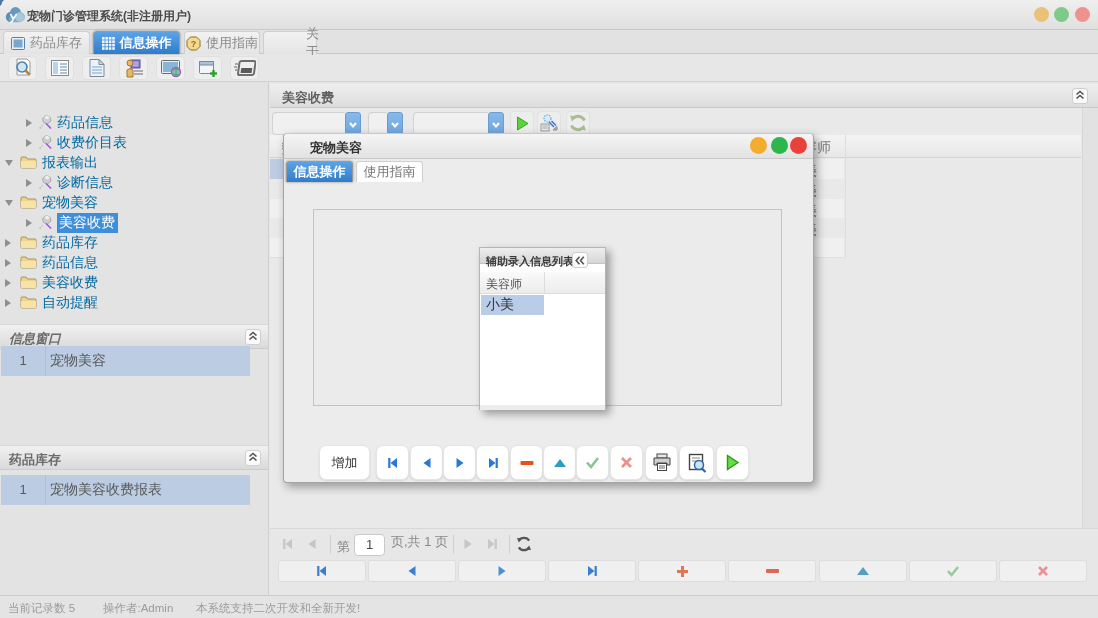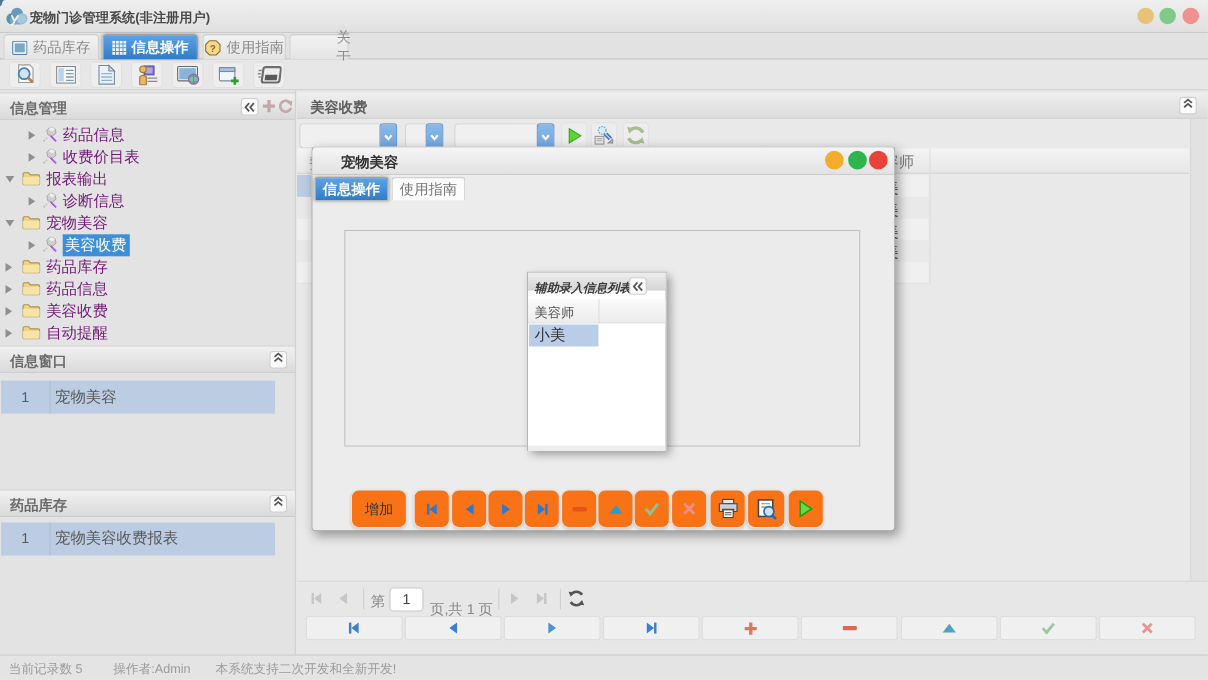--- a/index.html
+++ b/index.html
@@ -19,21 +19,21 @@
 
 
 #toolbar { left:0; top:55px; width:1098px; height:27px; background:#e7e7e7; border-bottom:1px solid #d2d2d2; }
 .tbtn { position:absolute; top:1px; width:29px; height:24px; border-radius:4px; background:#eeeeee; border:1px solid #e0e0e0; display:flex; align-items:center; justify-content:center; }
 
 
 #leftpanel { left:0; top:82px; width:269px; height:513px; background:#e3e3e3; border-right:1px solid #cfcfcf; }
 .phead { position:absolute; left:0; width:268px; height:25px; background:linear-gradient(#f1f1f1,#dadada); border-top:1px solid #d8d8d8; border-bottom:1px solid #cccccc; }
 .phead .ptitle { position:absolute; left:9px; top:5px; font-size:13px; font-weight:bold; color:#6b6b6b; }
 .sqbtn { position:absolute; width:16px; height:16px; background:#fbfbfb; border:1px solid #cfcfcf; border-radius:3px; color:#555; font-size:11px; font-weight:bold; text-align:center; line-height:14px; }
-.trow { position:absolute; height:20px; font-size:14px; color:#701a75; display:flex; align-items:center; }
+.trow { position:absolute; height:20px; font-size:14px; color:#0369a1; display:flex; align-items:center; }
 .arrow-r { width:0; height:0; border-left:6px solid #8f8f8f; border-top:4px solid transparent; border-bottom:4px solid transparent; }
 .arrow-d { width:0; height:0; border-top:6px solid #8f8f8f; border-left:4px solid transparent; border-right:4px solid transparent; }
 .lrow { position:absolute; left:1px; width:249px; height:30px; background:#bccde3; font-size:14px; color:#5a5a5a; }
 .lrow .num { position:absolute; left:0; top:0; width:45px; height:30px; line-height:30px; text-align:center; border-right:1px solid #aebfd5; font-size:13px; }
 .lrow .ltext { position:absolute; left:49px; top:6px; }
 
 
 #statusbar { left:0; top:595px; width:1098px; height:23px; background:#e4e4e4; border-top:1px solid #cdcdcd; font-size:11.5px; color:#9b9b9b; }
 
 
@@ -55,25 +55,25 @@
 
 
 .segbtn { position:absolute; top:560px; width:88px; height:22px; background:#f0f0f0; border:1px solid #dddddd; border-radius:3px; display:flex; align-items:center; justify-content:center; }
 
 
 #dialog { left:283px; top:133px; width:531px; height:350px; background:#ececec; border:1px solid #a5a5a5; border-top-color:#c8c8c8; border-radius:4px; box-shadow:3px 4px 10px rgba(0,0,0,.35); }
 #dlgtitle { left:0px; top:0px; width:529px; height:25px; background:linear-gradient(#f5f5f5,#e2e2e2); border-bottom:1px solid #c9c9c9; border-radius:4px 4px 0 0; }
 #dlgtitle .dtext { position:absolute; left:26px; top:5px; font-size:13px; font-weight:bold; color:#333; }
 .dtab { position:absolute; height:21px; font-size:13px; display:flex; align-items:center; justify-content:center; border:1px solid #cfcfcf; border-bottom:none; border-radius:3px 3px 0 0; }
 #innerpanel { left:29px; top:75px; width:469px; height:197px; border:1px solid #c3c3c3; background:#ebebeb; }
-.dbtn { position:absolute; top:311px; height:35px; background:#f97316; border:1px solid #e5e5e5; border-radius:7px; box-shadow:0 1px 2px rgba(0,0,0,.1); display:flex; align-items:center; justify-content:center; }
+.dbtn { position:absolute; top:311px; height:35px; background:#ffffff; border:1px solid #e5e5e5; border-radius:7px; box-shadow:0 1px 2px rgba(0,0,0,.1); display:flex; align-items:center; justify-content:center; }
 
 
 #popup { left:195px; top:113px; width:127px; height:163px; background:#fff; border:1px solid #b5b5b5; box-shadow:4px 4px 8px rgba(0,0,0,.35); }
-#popuptitle { left:0; top:0; width:125px; height:16px; background:linear-gradient(#eeeeee,#d6d6d6); border-bottom:1px solid #c4c4c4;font-style:italic; }
+#popuptitle { left:0; top:0; width:125px; height:16px; background:linear-gradient(#eeeeee,#d6d6d6); border-bottom:1px solid #c4c4c4; }
 #popuphead { left:0; top:24px; width:125px; height:22px; background:linear-gradient(#fafafa,#ececec); border-bottom:1px solid #dddddd; }
 </style>
 </head>
 <body>
 
 <svg width="0" height="0" style="position:absolute">
   <defs>
     <g id="foldico">
       <path d="M1 3.5 L1 2 Q1 1 2 1 L6 1 L7.5 3 L15 3 Q16 3 16 4 L16 11 Q16 12 15 12 L2 12 Q1 12 1 11 Z" fill="#efd386" stroke="#a8935a" stroke-width="1"></path>
       <path d="M1 5 L16 5 L16 11 Q16 12 15 12 L2 12 Q1 12 1 11 Z" fill="#f6e3a8"></path>
@@ -232,41 +232,20 @@
         <g stroke="#8a8a8a" stroke-width="1.4">
           <line x1="1" y1="5" x2="4" y2="5"></line>
           <line x1="0" y1="8" x2="3" y2="8"></line>
           <line x1="1" y1="11" x2="3" y2="11"></line>
         </g>
       </svg>
   </div>
 </div>
 
 <div class="abs" id="leftpanel">
-  <div class="phead" style="top:2px;">
-    <span class="ptitle">信息管理</span>
-    <div class="sqbtn" style="left:219px;top:4px;display:flex;align-items:center;justify-content:center;">
-        <svg width="10" height="9" viewBox="0 0 10 9">
-          <g fill="none" stroke="#555" stroke-width="1.6">
-            <polyline points="4.5,0.8 1.2,4.5 4.5,8.2"></polyline>
-            <polyline points="8.8,0.8 5.5,4.5 8.8,8.2"></polyline>
-          </g>
-        </svg>
-      </div>
-    <svg style="position:absolute;left:238px;top:5px" width="13" height="13" viewBox="0 0 13 13">
-        <g stroke="#c4a8a8" stroke-width="3">
-          <line x1="6.5" y1="1" x2="6.5" y2="12"></line>
-          <line x1="1" y1="6.5" x2="12" y2="6.5"></line>
-        </g>
-      </svg>
-    <svg style="position:absolute;left:253px;top:5px" width="13" height="13" viewBox="0 0 13 13">
-        <path d="M11 4 A 5 5 0 1 0 11.5 8" fill="none" stroke="#c4a8a8" stroke-width="2.4"></path>
-        <polygon points="8,3.2 13,1.5 12,6.5" fill="#c4a8a8"></polygon>
-      </svg>
-  </div>
 
   <div class="trow" style="left:26px;top:31px;">
       <span class="arrow-r"></span>
     </div>
   <div class="trow" style="left:26px;top:51px;">
       <span class="arrow-r"></span>
     </div>
   <div class="trow" style="left:5px;top:71px;">
       <span class="arrow-d"></span>
     </div>
@@ -327,21 +306,21 @@
   <div class="trow" style="left:57px;top:51px;">收费价目表</div>
   <div class="trow" style="left:42px;top:71px;">报表输出</div>
   <div class="trow" style="left:57px;top:91px;">诊断信息</div>
   <div class="trow" style="left:42px;top:111px;">宠物美容</div>
   <div class="trow" style="left:57px;top:131px;background:#3e8eda;color:#fff;padding:0 3px 0 2px;">美容收费</div>
   <div class="trow" style="left:42px;top:151px;text-align:right;">药品库存</div>
   <div class="trow" style="left:42px;top:171px;">药品信息</div>
   <div class="trow" style="left:42px;top:191px;">美容收费</div>
   <div class="trow" style="left:42px;top:211px;">自动提醒</div>
 
-  <div class="phead" style="top:232px;">
+  <div class="phead" style="top:242px;font-style:italic;">
     <span class="ptitle">信息窗口</span>
     <div class="sqbtn" style="left:245px;top:4px;"><svg width="10" height="10" viewBox="0 0 10 10">
           <g fill="none" stroke="#555" stroke-width="1.6">
             <polyline points="1.5,4.5 5,1.5 8.5,4.5"></polyline>
             <polyline points="1.5,8.5 5,5.5 8.5,8.5"></polyline>
           </g>
         </svg></div>
   </div>
   <div class="lrow" style="top:264px;">
       <span class="num">1</span>
@@ -453,21 +432,21 @@
 <div class="abs" id="pagebar">
   <svg class="abs" style="left:11px;top:8px" width="14" height="14" viewBox="0 0 14 14" fill="#c6c6c6">
       <use href="#navfirst"></use>
     </svg>
   <svg class="abs" style="left:35px;top:8px" width="14" height="14" viewBox="0 0 14 14" fill="#c6c6c6">
       <use href="#navprev"></use>
     </svg>
   <div class="abs" style="left:60px;top:6px;width:1px;height:19px;background:#d0d0d0;"></div>
   <span class="abs pgtext" style="left:67px;top:9px;">第</span>
   <div class="abs" id="pginput2" style="left:84px;top:5px;width:31px;height:22px;background:#fff;border:1px solid #c9c9c9;border-radius:4px;font-size:13px;color:#444;text-align:center;line-height:20px;">1</div>
-  <span class="abs pgtext" style="left:121px;top:16px;">页,共 1 页</span>
+  <span class="abs pgtext" style="left:121px;top:4px;">页,共 1 页</span>
   <div class="abs" style="left:183px;top:6px;width:1px;height:19px;background:#d0d0d0;"></div>
   <svg class="abs" style="left:191px;top:8px" width="14" height="14" viewBox="0 0 14 14" fill="#c6c6c6">
       <use href="#navnext"></use>
     </svg>
   <svg class="abs" style="left:215px;top:8px" width="14" height="14" viewBox="0 0 14 14" fill="#c6c6c6">
       <use href="#navlast"></use>
     </svg>
   <div class="abs" style="left:239px;top:6px;width:1px;height:19px;background:#d0d0d0;"></div>
   <svg class="abs" style="left:246px;top:7px" width="16" height="16" viewBox="0 0 17 17">
       <path d="M14 5 A 6.5 6.5 0 0 0 3 5" fill="none" stroke="#555" stroke-width="2.4"></path>

